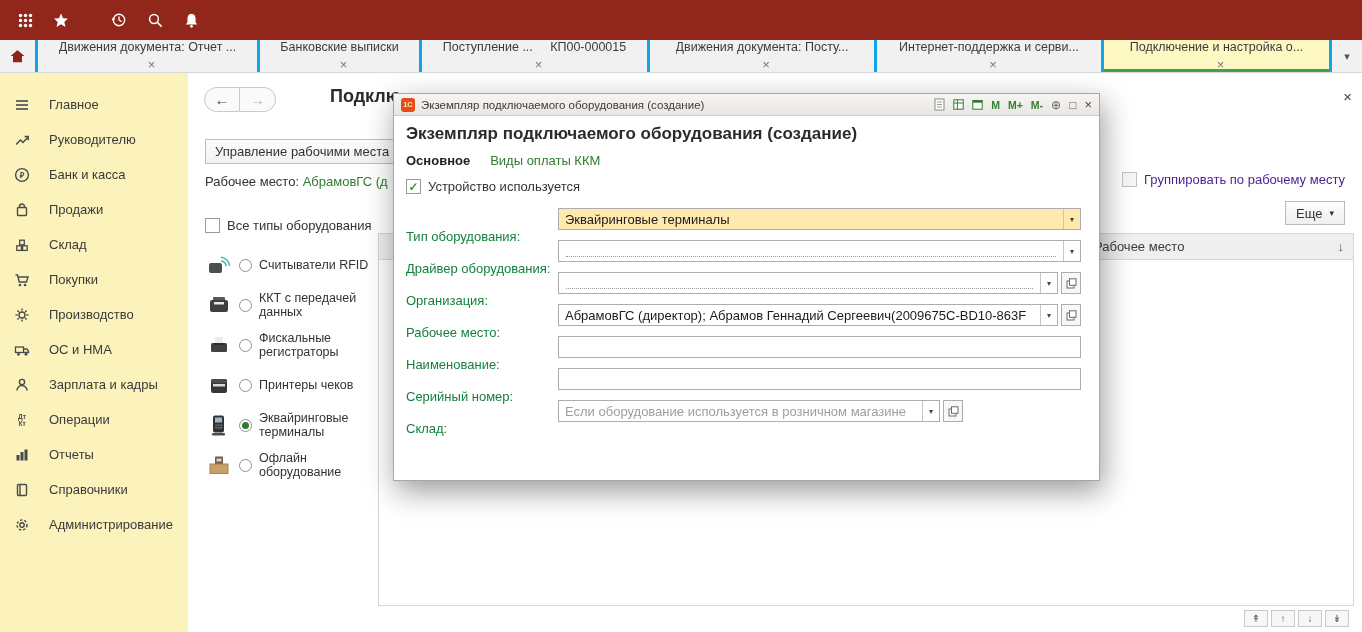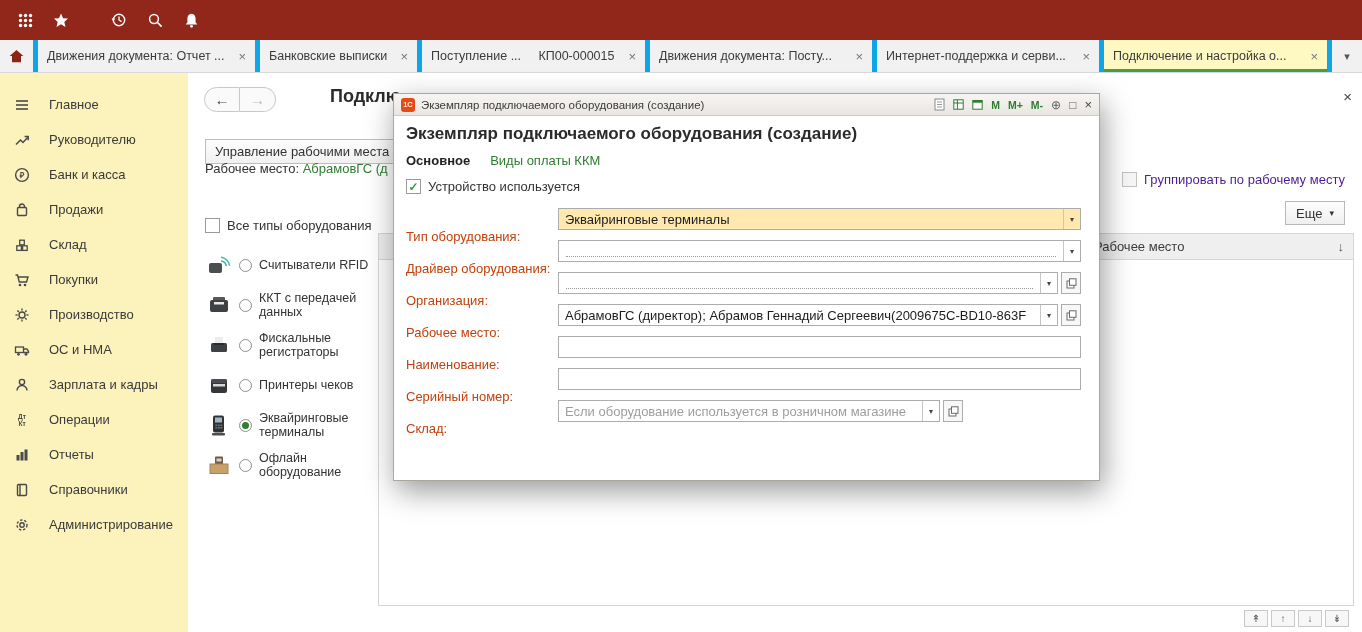--- a/index.html
+++ b/index.html
@@ -6,21 +6,21 @@
   html,body { width:1362px; height:632px; overflow:hidden; }
   body { font-family:"Liberation Sans", sans-serif; font-size:13px; color:#333; background:#fff; position:relative; }
 
   
   .topbar { height:40px; background:#91261A; display:flex; align-items:center; padding:0 12px; }
   .tb-icon { width:26px; height:26px; display:flex; align-items:center; justify-content:center; margin-right:10px; cursor:pointer; }
   .tb-gap { width:22px; }
 
   
   .tabbar { height:33px; background:#F1F1F1; display:flex; align-items:stretch; border-bottom:1px solid #D8D8D8; }
-  .tab { display:flex; align-items:center; padding:0 9px; border-right:5px solid #0ea5e9; font-size:12.5px; color:#3b3b3b; position:relative; background:#F1F1F1; cursor:pointer; }
+  .tab { display:flex; align-items:center; padding:0 9px; border-right:3px solid #0ea5e9; font-size:12.5px; color:#3b3b3b; position:relative; background:#F1F1F1; cursor:pointer;flex-direction:column; }
   .tab.home { width:38px; justify-content:center; }
   .tab-label { flex:1; white-space:nowrap; overflow:hidden; }
   .tab-close { color:#777; font-size:13px; margin-left:8px; }
   .tab.active { background:#fef9c3; }
   .tab.active::after { content:""; position:absolute; left:0; right:0; bottom:0; height:3px; background:#43A047; }
   .tab-overflow { margin-left:auto; width:30px; display:flex; align-items:center; justify-content:center; color:#555; font-size:11px; cursor:pointer; }
 
   
   .app { position:absolute; top:73px; left:0; right:0; bottom:0; display:flex; }
   .sidebar { width:188px; background:#FBF2BC; padding-top:14px; flex:none; }
@@ -31,21 +31,21 @@
   .content { flex:1; position:relative; background:#fff; }
 
   .nav-btns { position:absolute; top:14px; left:16px; display:flex; }
   .nav-btn { width:36px; height:25px; border:1px solid #C9C9C9; background:#FAFAFA; display:flex; align-items:center; justify-content:center; font-size:15px; cursor:pointer; }
   .nav-btn.back { border-radius:13px 0 0 13px; color:#4a4a4a; font-weight:bold; }
   .nav-btn.fwd  { border-radius:0 13px 13px 0; color:#B9B9B9; border-left:none; }
   .page-title { position:absolute; top:13px; left:142px; font-size:18px; font-weight:700; color:#2b2b2b; white-space:nowrap; }
   .content-close { position:absolute; top:15px; right:10px; color:#444; font-size:15px; cursor:pointer; }
 
   .wm-btn { position:absolute; top:66px; left:17px; width:208px; height:25px; border:1px solid #BDBDBD; background:linear-gradient(#FDFDFD,#F1F1F1); display:flex; align-items:center; padding:0 9px; white-space:nowrap; overflow:hidden; cursor:pointer; }
-  .wm-row { position:absolute; top:88px; left:17px; white-space:nowrap; }
+  .wm-row { position:absolute; top:101px; left:17px; white-space:nowrap; }
   .green-link { color:#2F7D31; cursor:pointer; }
 
   .left-panel { position:absolute; top:145px; left:17px; width:174px; }
   .chk-line { display:flex; align-items:center; gap:7px; }
   .chk { width:15px; height:15px; border:1px solid #9a9a9a; background:#fff; display:flex; align-items:center; justify-content:center; flex:none; cursor:pointer; }
   .chk .mark { color:#2F9E33; font-weight:700; font-size:12px; line-height:1; }
   .chk.disabled { border-color:#C3C3C3; background:#F6F6F6; }
   .equip-list { margin-top:12px; }
   .equip-row { display:flex; align-items:center; gap:7px; height:40px; cursor:pointer; }
   .equip-icon { width:27px; height:24px; flex:none; display:flex; align-items:center; justify-content:center; }
@@ -78,21 +78,21 @@
   .dlg-body { padding:8px 12px 0; }
   .dlg-heading { font-size:17px; font-weight:600; color:#2b2b2b; margin-bottom:9px; white-space:nowrap; }
   .dlg-tabs { display:flex; gap:20px; margin-bottom:11px; align-items:flex-start; }
   .dlg-tab-active { font-weight:700; color:#222; cursor:pointer; }
   .cmdbar { display:flex; gap:6px; margin-bottom:11px; align-items:center; }
   .btn-primary { background:#FFD21E; border:1px solid #C9A602; height:25px; padding:0 13px; font-size:13px; font-weight:700; color:#1c1c1c; display:flex; align-items:center; border-radius:2px; cursor:pointer; }
   .btn-save { width:28px; height:25px; border:1px solid #BDBDBD; background:#FAFAFA; display:flex; align-items:center; justify-content:center; border-radius:2px; cursor:pointer; }
   .dev-used { margin-bottom:9px; }
 
   .frm-row { display:flex; align-items:center; height:32px; }
-  .frm-label { width:152px; flex:none; color:#c2410c;margin-top:35px; }
+  .frm-label { width:152px; flex:none; color:#15803d;margin-top:35px; }
   .fld { height:22px; border:1px solid #ADADAD; display:flex; align-items:center; background:#fff; cursor:text; }
   .fld.hl { background:#FFE9AE; }
   .fld-val { padding:0 6px; white-space:nowrap; overflow:hidden; flex:1; color:#1c1c1c; }
   .fld-dd { width:17px; align-self:stretch; border-left:1px solid #C6C6C6; display:flex; align-items:center; justify-content:center; font-size:8px; color:#444; cursor:pointer; flex:none; }
   .dotted { flex:1; margin:0 7px; border-bottom:1px dotted #9a9a9a; height:58%; }
   .ph { color:#9e9e9e; }
   .w-full { width:523px; }
   .w-open { width:500px; }
   .w-sklad { width:382px; }
   .open-btn { width:20px; height:22px; border:1px solid #ADADAD; margin-left:3px; background:#F7F7F7; display:flex; align-items:center; justify-content:center; cursor:pointer; flex:none; }

